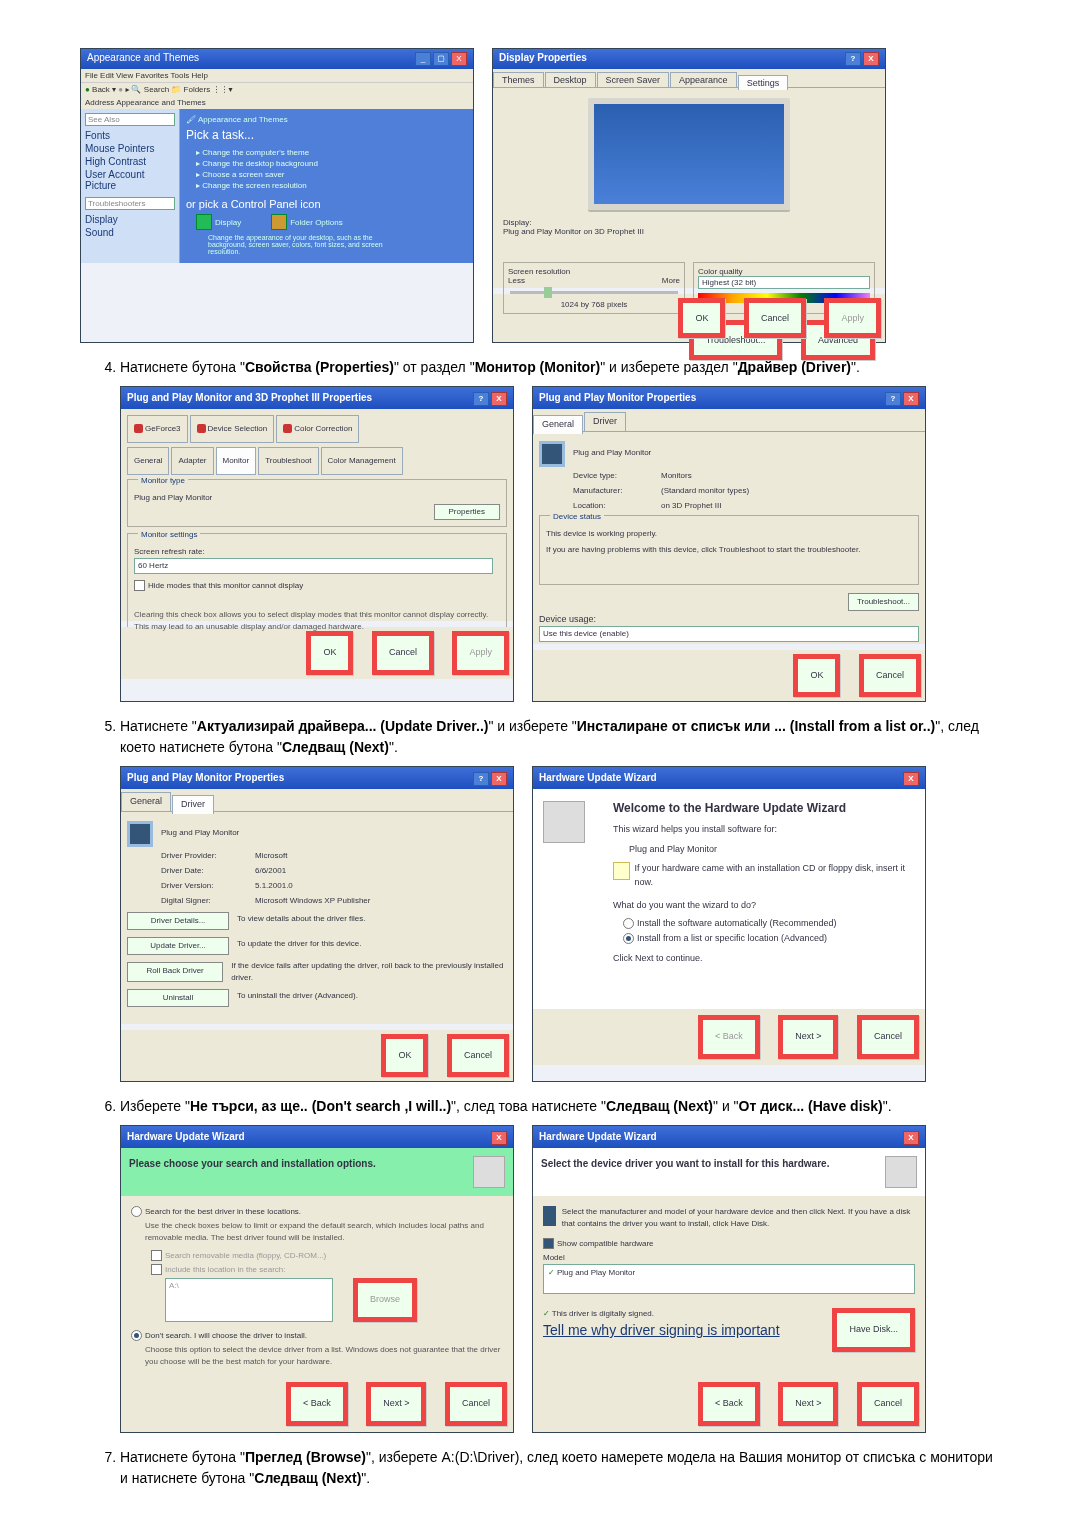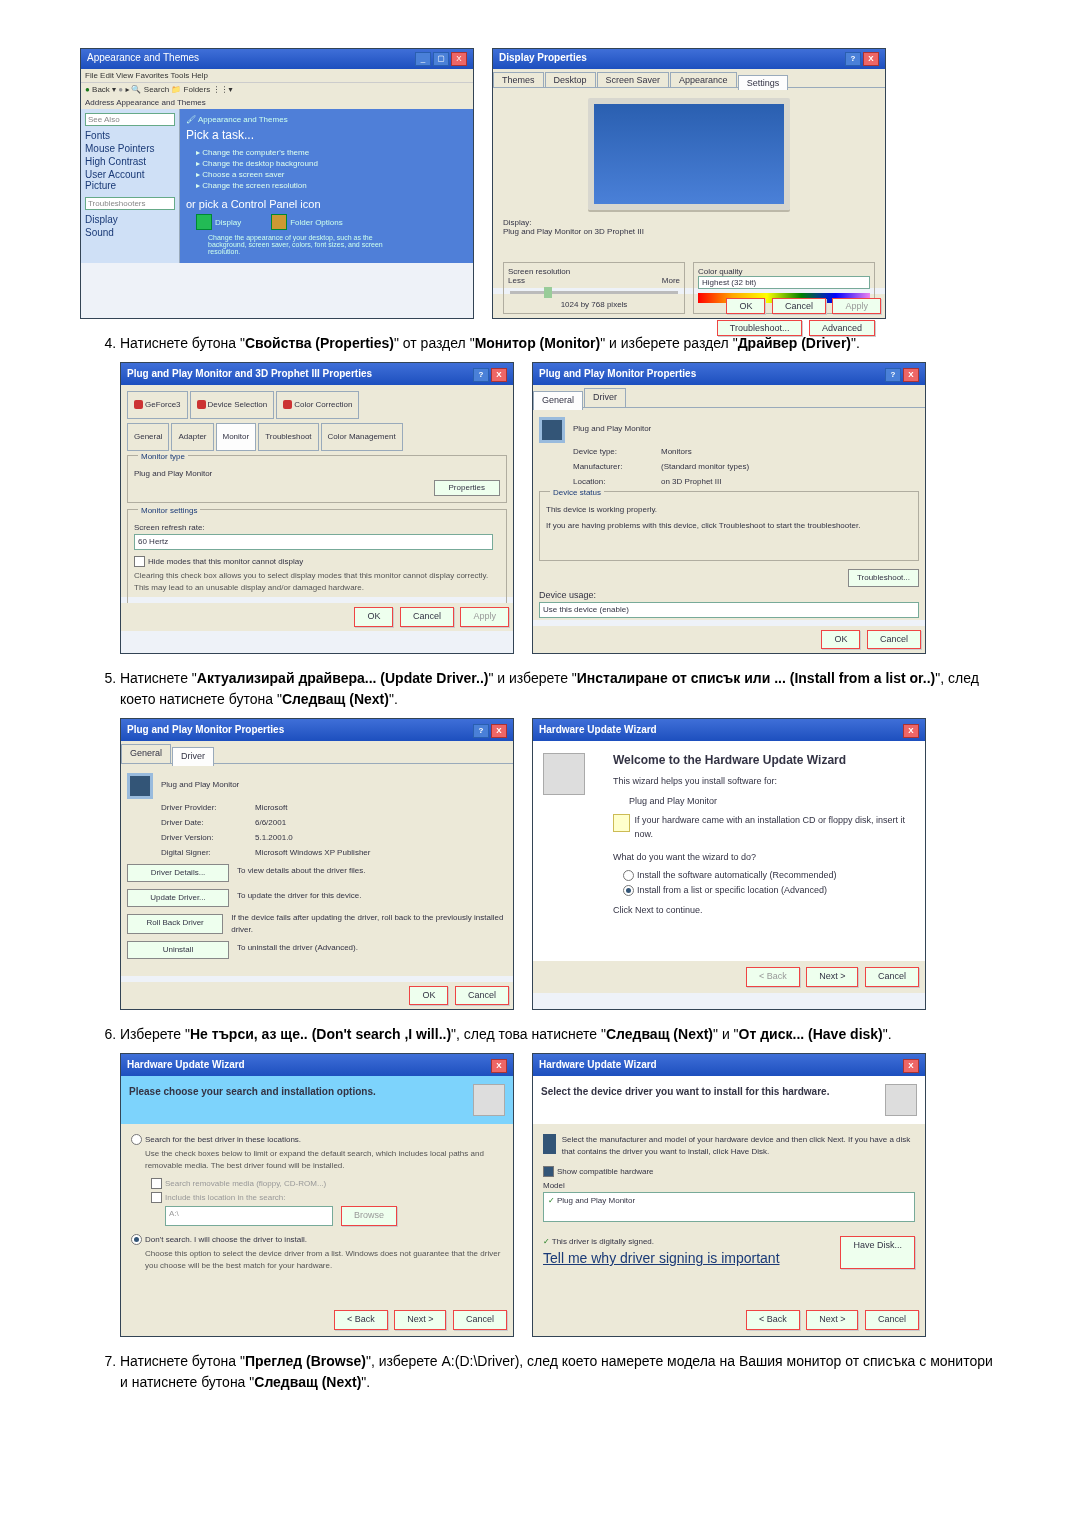--- a/index.html
+++ b/index.html
@@ -88,22 +88,22 @@
     width:190px;height:100px;margin:0 auto;background:linear-gradient(#2a5fb0,#4a80d8);
     border:6px solid #d8d7cf;border-radius:2px;box-shadow:0 2px 0 #bcb8a8;
     position:relative;
   }
   .dp-bottom{display:flex;gap:8px;margin-top:26px;}
   .dp-group{border:1px solid #b0ada0;flex:1;padding:4px;font-size:8px;}
   .slider{height:3px;background:#bbb;margin:6px 2px;position:relative;}
   .slider .thumb{position:absolute;left:20%;top:-4px;width:8px;height:11px;background:#9c9;}
   .select{background:#fff;border:1px solid #7a9;padding:1px 3px;font-size:8px;}
   .btnrow{text-align:right;margin-top:6px;}
-  .btn{display:inline-block;border:1px solid #ef4444;background:#efe;padding:2px 12px;
-    font-size:9px;margin-left:4px;box-shadow:1px 1px 0 #ccc;}
+  .btn{display:inline-block;border:5px solid #ef4444;background:#efe;padding:10px 12px;
+    font-size:9px;margin-left:16px;box-shadow:1px 1px 0 #ccc;}
   .btn.dis{color:#999;}
   
   .p3-body{background:#ece9d8;padding:6px;height:200px;}
   .p3-tabrow{display:flex;flex-wrap:wrap;gap:2px;margin-bottom:4px;}
   .p3-tab{border:1px solid #9ab;background:#ece9d8;padding:7px 6px;font-size:8px;}
   .p3-tab .ico{display:inline-block;width:9px;height:9px;background:#c33;border-radius:2px;margin-right:2px;vertical-align:middle;}
   .grp{border:1px solid #b0ada0;padding:6px;margin-bottom:6px;font-size:8px;}
   .grp-title{position:relative;top:-11px;left:4px;background:#ece9d8;padding:0 3px;color:#1a3a77;}
   .propbtn{float:right;border:1px solid #888;background:#efe;padding:1px 14px;font-size:8px;}
   .chk{display:inline-block;width:9px;height:9px;border:1px solid #777;background:#fff;margin-right:3px;vertical-align:middle;}
@@ -250,21 +250,21 @@
           <span class="grp-title">Monitor type</span>
           <div style="margin-top:-6px;">Plug and Play Monitor</div>
           <span class="propbtn">Properties</span>
           <div style="clear:both;"></div>
         </div>
         <div class="grp" style="height:90px;">
           <span class="grp-title">Monitor settings</span>
           <div style="margin-top:-6px;">Screen refresh rate:</div>
           <div class="select" style="width:96%;">60 Hertz</div>
           <div style="margin-top:6px;"><span class="chk"></span><span>Hide modes that this monitor cannot display</span></div>
-          <div style="color:#555;margin-top:2px;">Clearing this check box allows you to select display modes that this monitor cannot display correctly. This may lead to an unusable display and/or damaged hardware.</div>
+          <div style="color:#555;margin-top:17px;">Clearing this check box allows you to select display modes that this monitor cannot display correctly. This may lead to an unusable display and/or damaged hardware.</div>
         </div>
       </div>
       <div class="btnrow" style="background:#ece9d8;padding:4px;">
         <span class="btn">OK</span>
         <span class="btn">Cancel</span>
         <span class="btn dis">Apply</span>
       </div>
     </div>
 
     <div class="shot">
@@ -403,21 +403,21 @@
 <li>
   <span>Изберете "</span><span class="bold">Не търси, аз ще.. (Don't search ,I will..)</span><span>", след това натиснете "</span><span class="bold">Следващ (Next)</span><span>" и "</span><span class="bold">От диск... (Have disk)</span><span>".</span>
 
   <div class="row">
 
     <div class="shot">
       <div class="titlebar-xp">
         <span>Hardware Update Wizard</span>
         <span class="xbtns"><span>X</span></span>
       </div>
-      <div style="background:#7dd3fc;padding:8px;display:flex;justify-content:space-between;">
+      <div style="background:#86efac;padding:8px;display:flex;justify-content:space-between;">
         <span style="font-weight:bold;font-size:10px;">Please choose your search and installation options.</span>
         <span style="width:30px;height:30px;background:#ddd;border:1px solid #aaa;"></span>
       </div>
       <div style="background:#ece9d8;padding:10px;height:160px;font-size:8px;">
         <div><span class="radio"></span><span>Search for the best driver in these locations.</span></div>
         <div style="margin:2px 0 6px 14px;color:#555;">Use the check boxes below to limit or expand the default search, which includes local paths and removable media. The best driver found will be installed.</div>
         <div style="margin-left:20px;color:#999;"><span class="chk"></span><span>Search removable media (floppy, CD-ROM...)</span></div>
         <div style="margin:2px 0 2px 20px;color:#999;"><span class="chk"></span><span>Include this location in the search:</span></div>
         <div style="margin-left:34px;display:flex;gap:4px;">
           <span class="select" style="width:160px;color:#999;">A:\</span>

